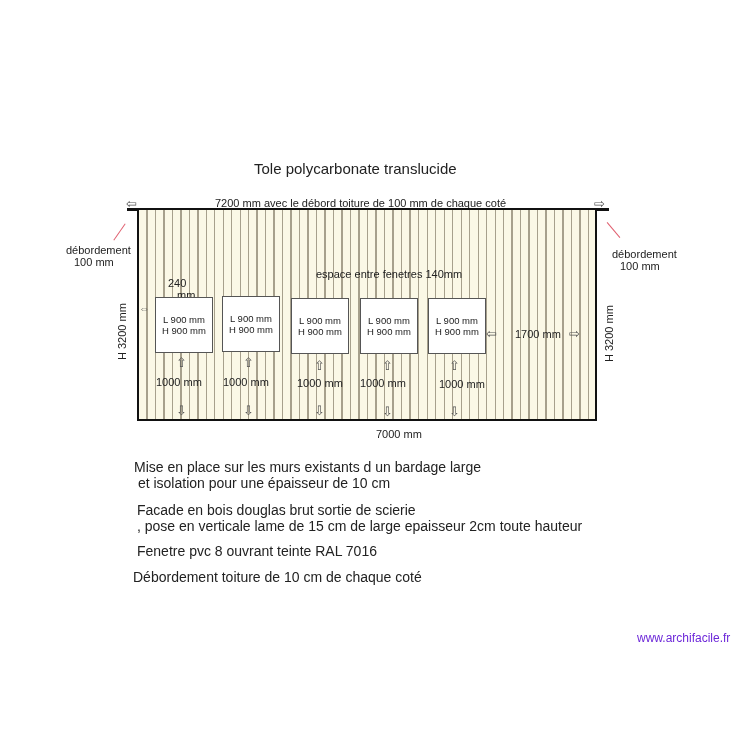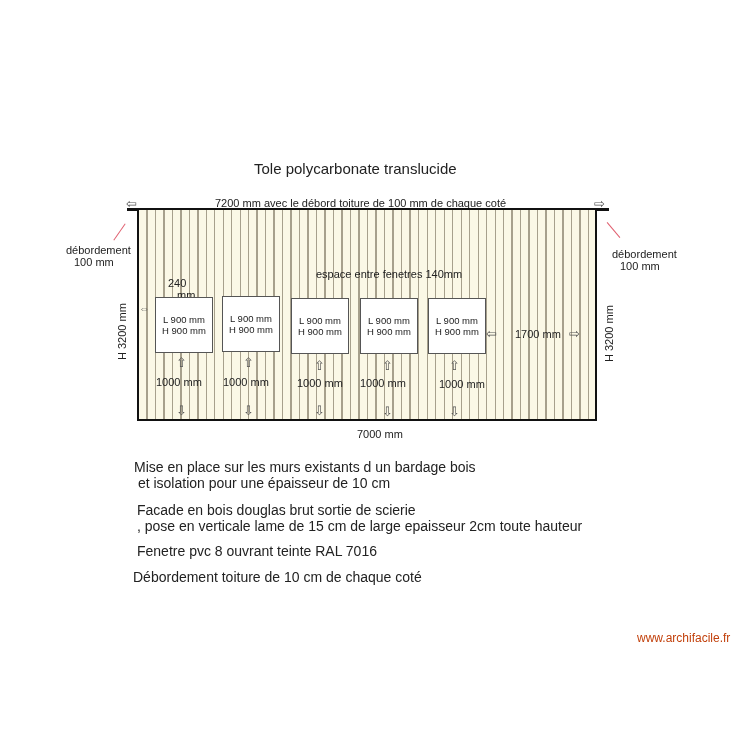--- a/index.html
+++ b/index.html
@@ -100,26 +100,26 @@
 <div class="arrow" style="left:314px; top:404px;">⇩</div>
 
 <div class="arrow" style="left:382px; top:359px;">⇧</div>
 <div class="abs dim" style="left:360px; top:377px;">1000 mm</div>
 <div class="arrow" style="left:382px; top:405px;">⇩</div>
 
 <div class="arrow" style="left:449px; top:359px;">⇧</div>
 <div class="abs dim" style="left:439px; top:378px;">1000 mm</div>
 <div class="arrow" style="left:449px; top:405px;">⇩</div>
 
-<div class="abs dim" style="left:357px; top:428px;">7000 mm</div>
+<div class="abs dim" style="left:376px; top:428px;">7000 mm</div>
 
 <div class="abs notes" style="left:134px; top:459px;">
-  <div>Mise en place sur les murs existants d un bardage bois</div>
+  <div>Mise en place sur les murs existants d un bardage large</div>
   <div style="white-space:pre;"> et isolation pour une épaisseur de 10 cm</div>
 </div>
 <div class="abs notes" style="left:137px; top:502px;">
   <div>Facade en bois douglas brut sortie de scierie</div>
   <div>, pose en verticale lame de 15 cm de large epaisseur 2cm toute hauteur</div>
 </div>
 <div class="abs notes" style="left:137px; top:543px;">Fenetre pvc 8 ouvrant teinte RAL 7016</div>
 <div class="abs notes" style="left:133px; top:569px;">Débordement toiture de 10 cm de chaque coté</div>
 
-<div class="abs" style="left:637px; top:631px; font-size:12px; color:#c2410c;">www.archifacile.fr</div>
+<div class="abs" style="left:637px; top:631px; font-size:12px; color:#6d28d9;">www.archifacile.fr</div>
 
 </body></html>

